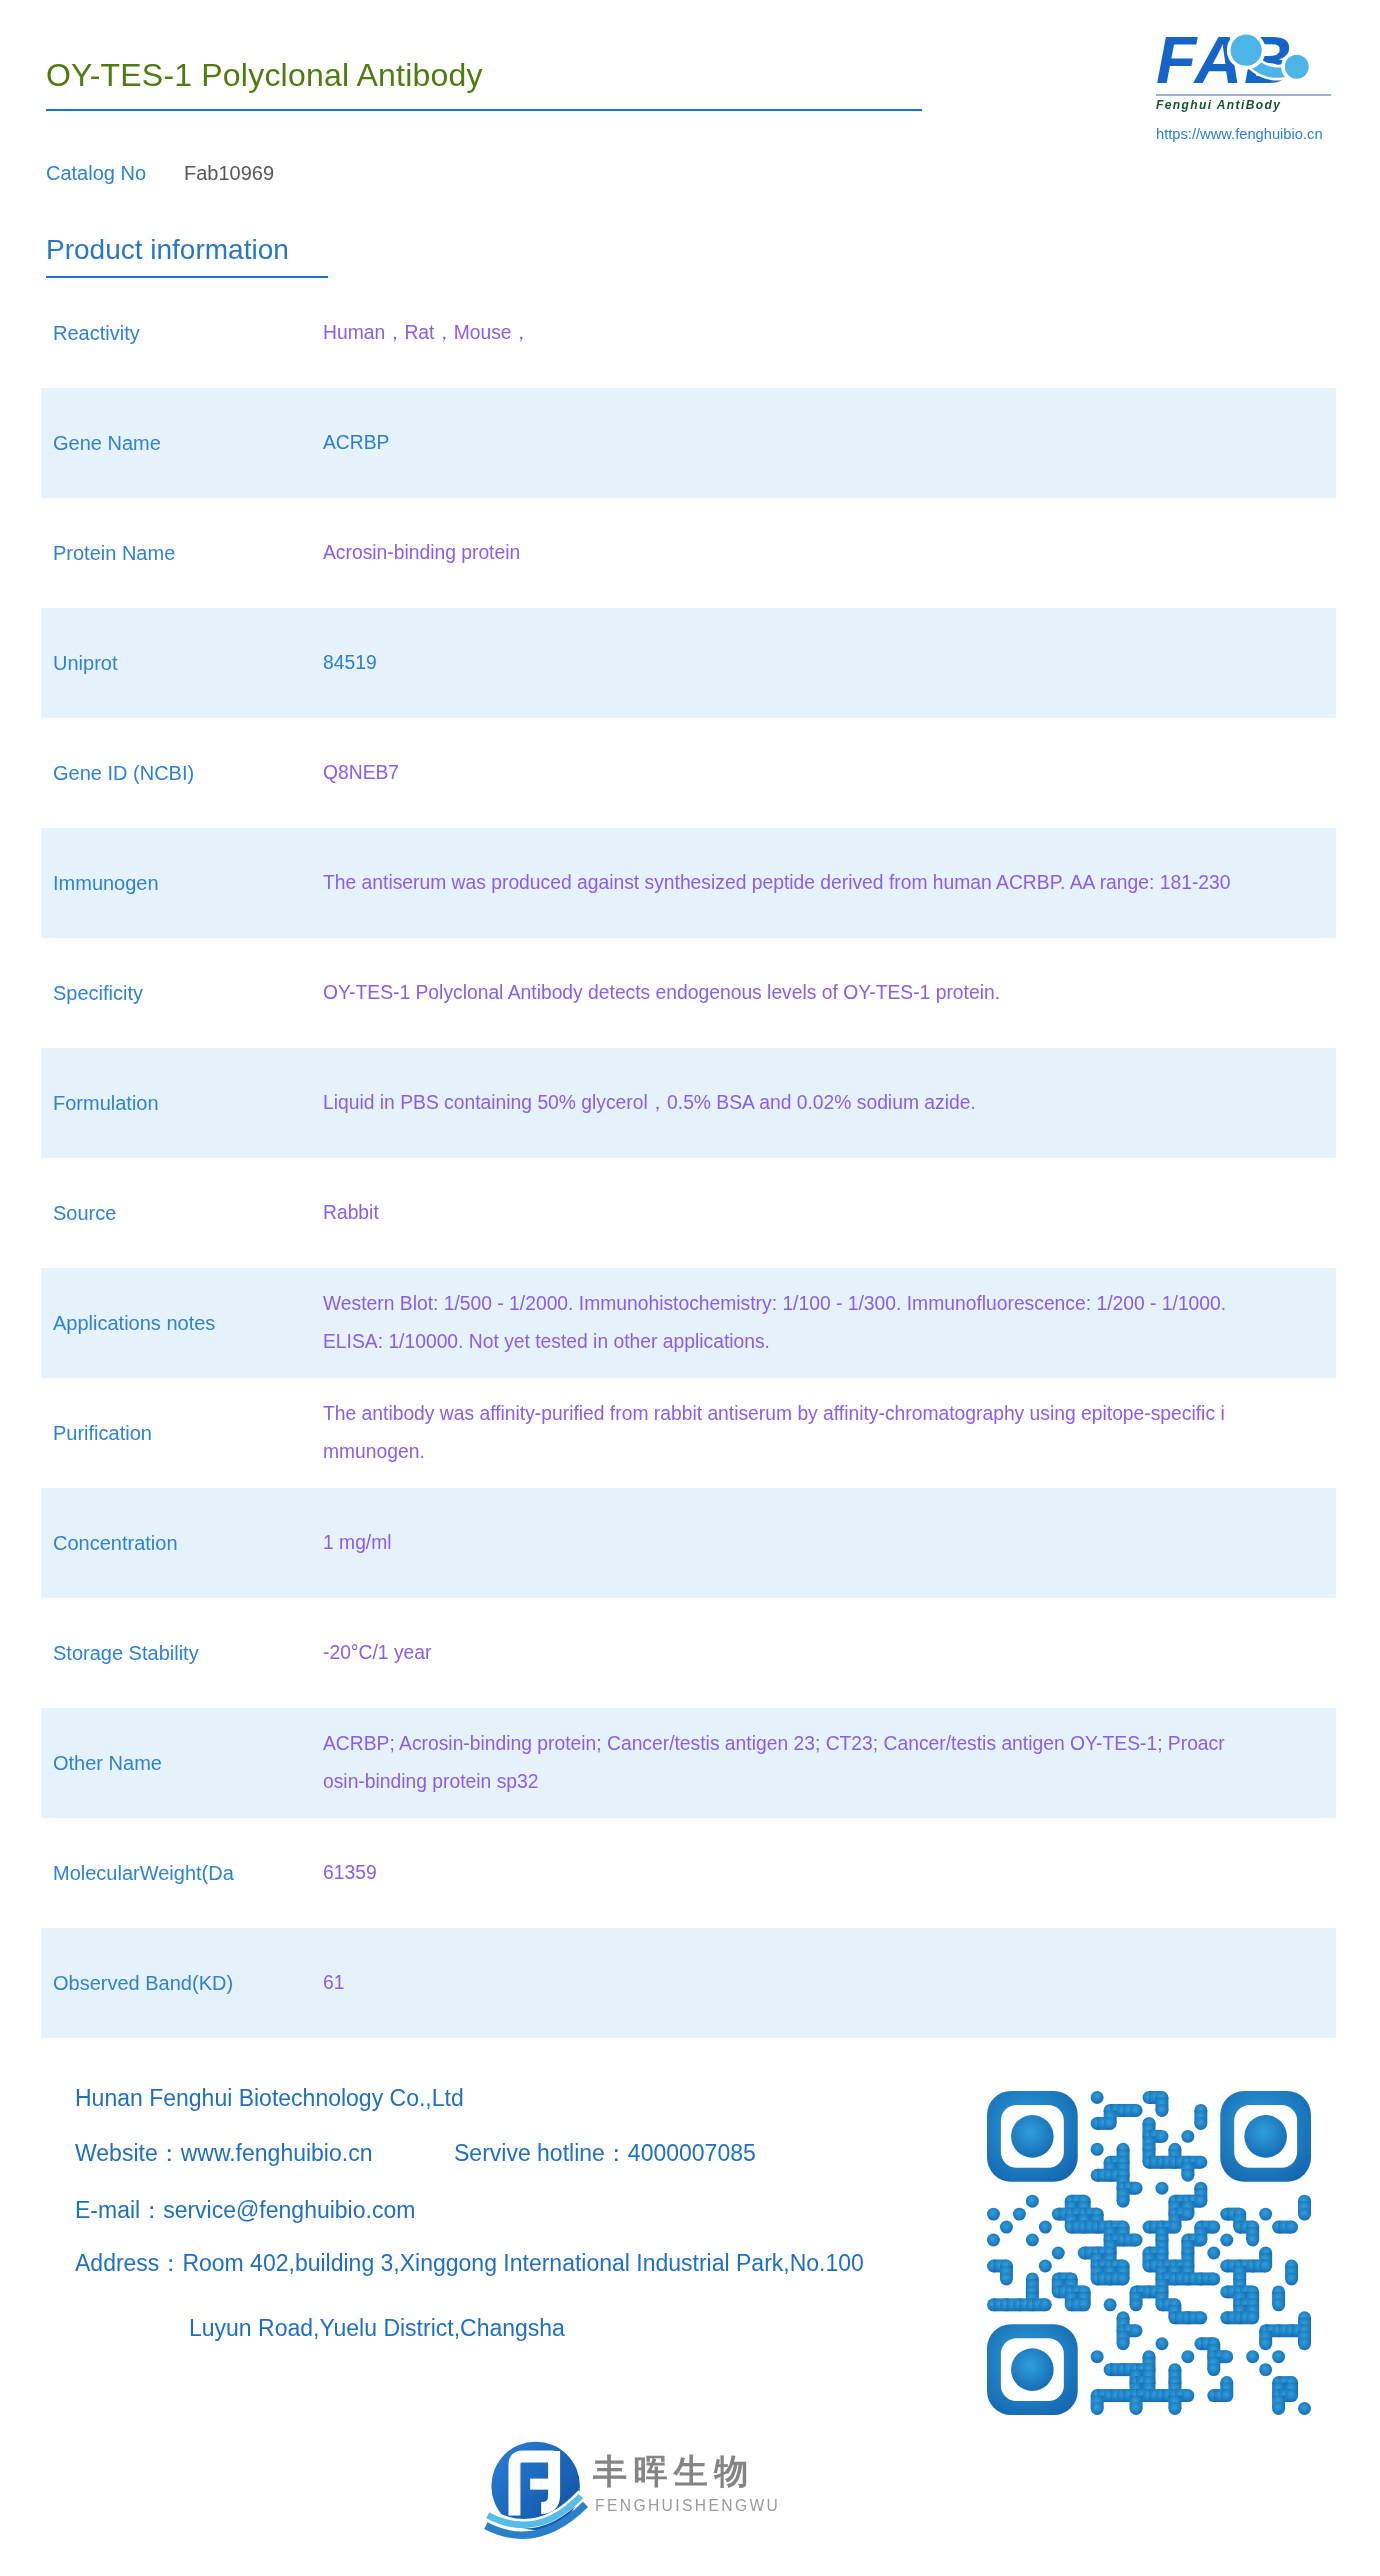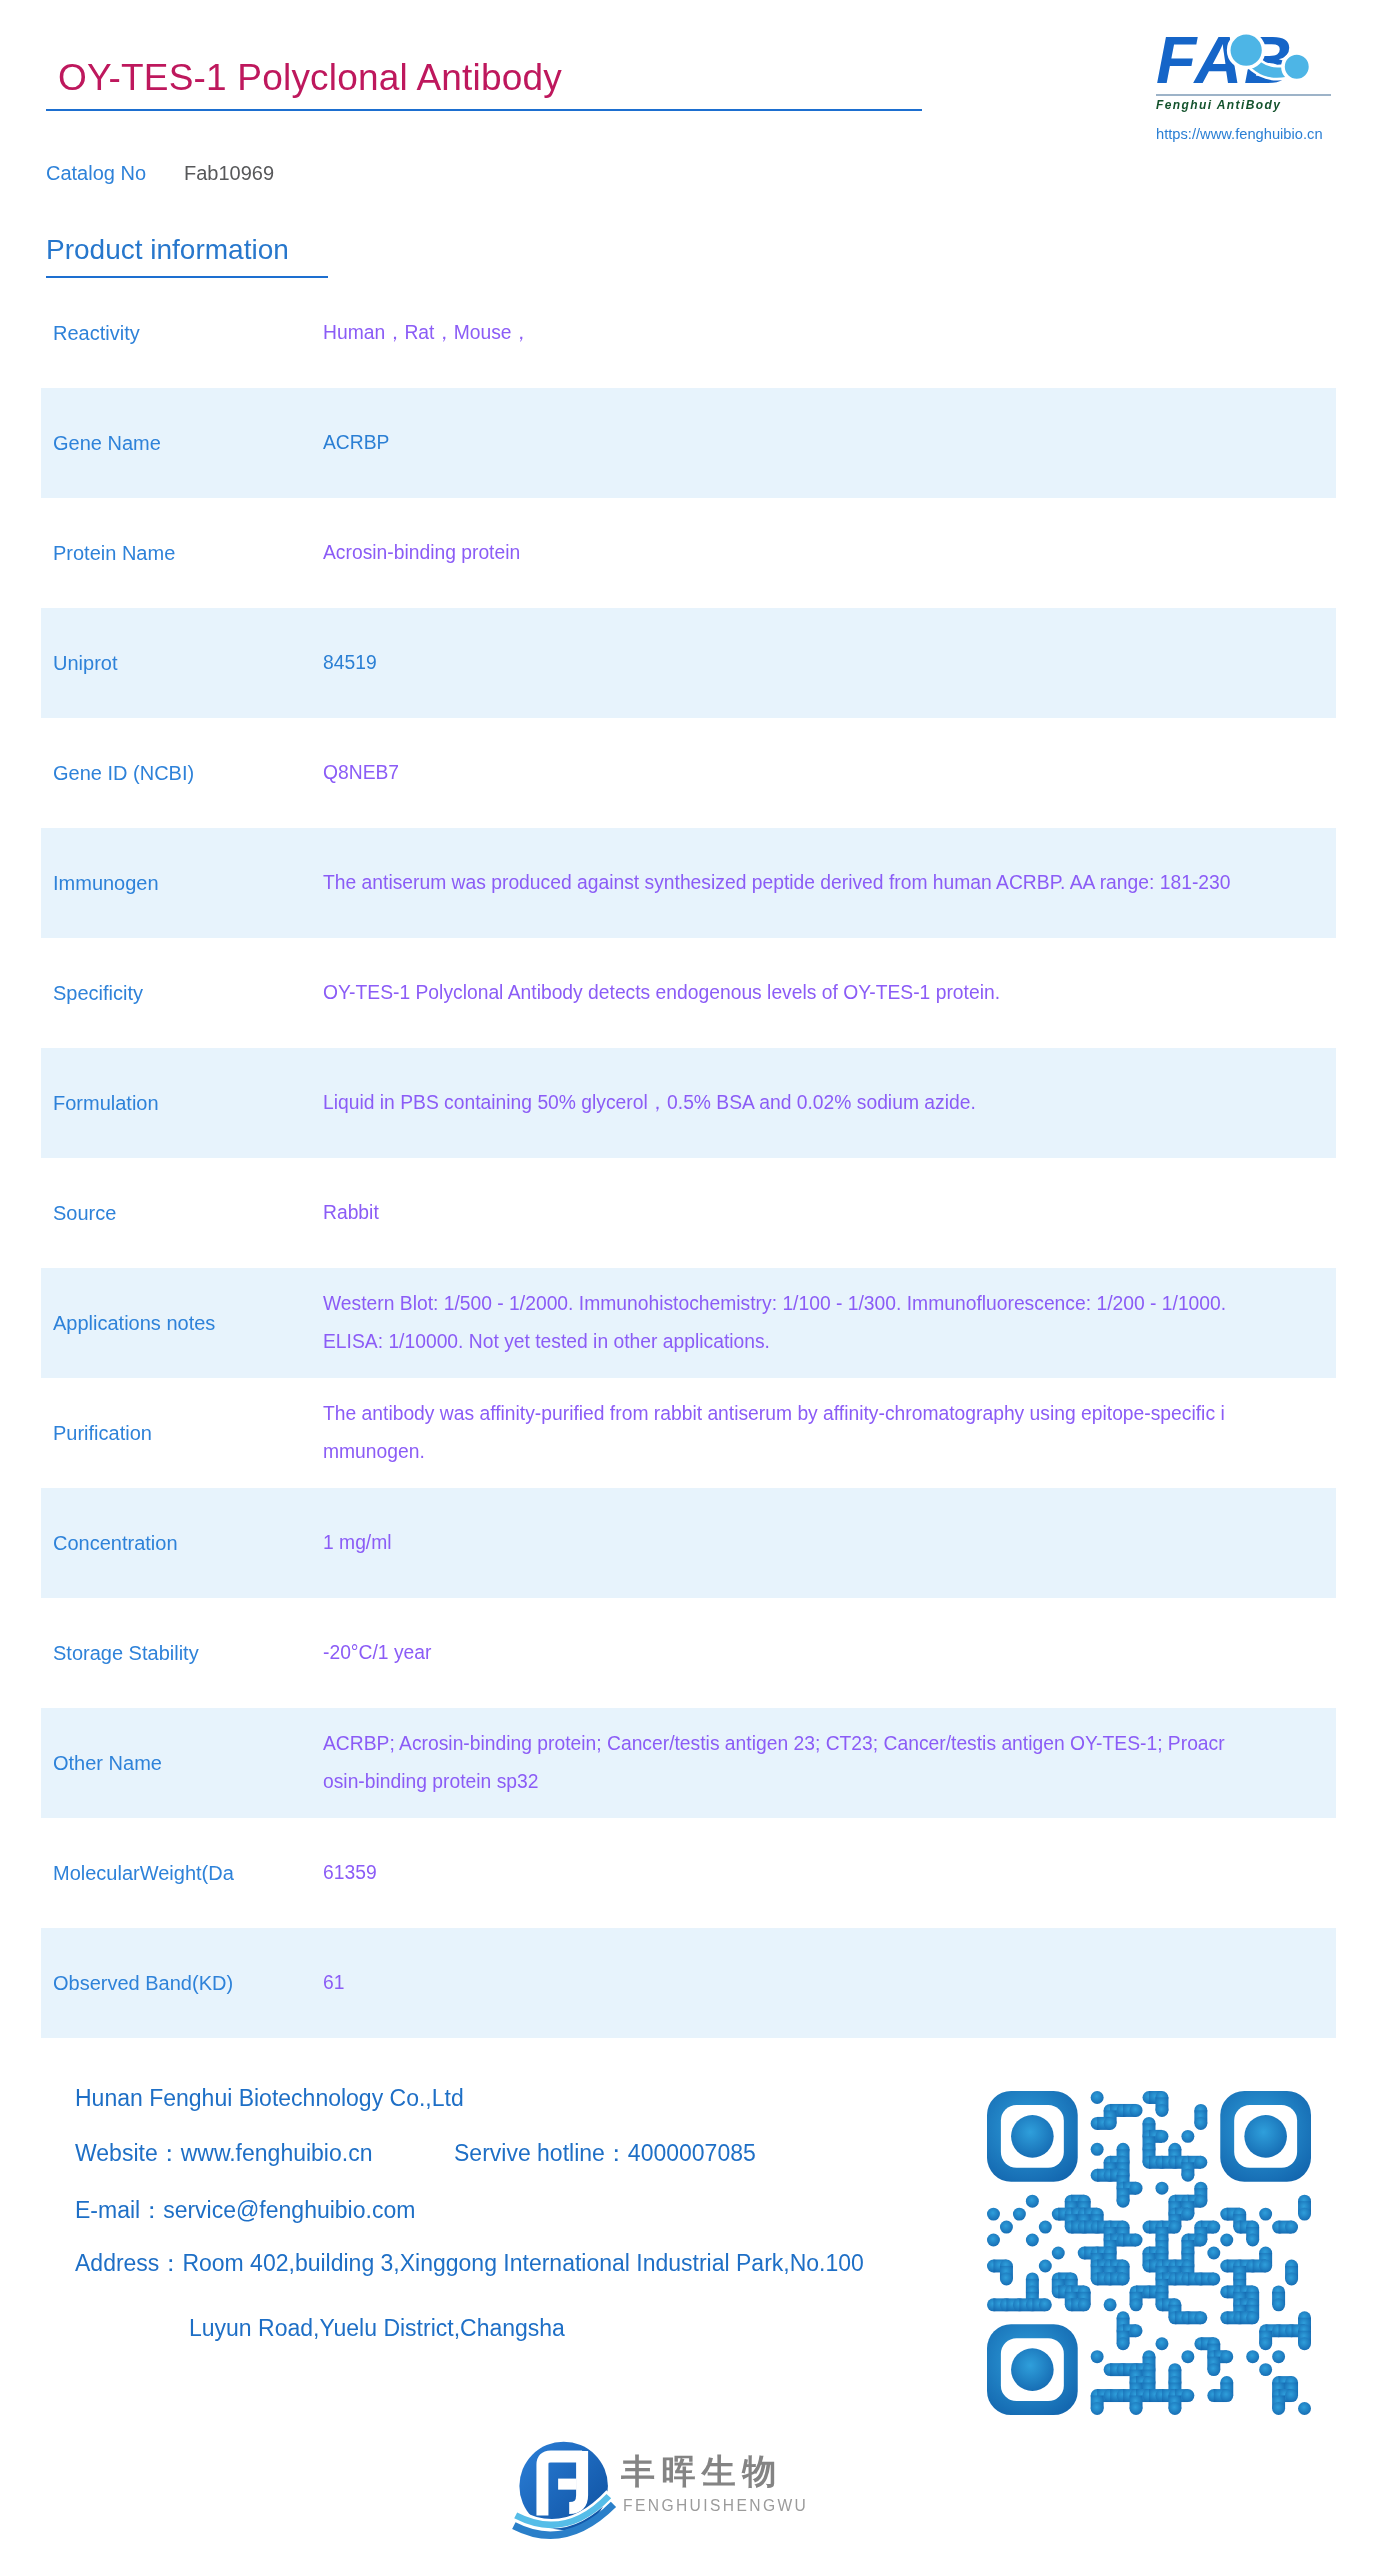--- a/index.html
+++ b/index.html
@@ -2,22 +2,22 @@
 <html style="font-size:14.7px"><head>
 <meta charset="utf-8">
 <style>
   html,body{margin:0;padding:0;background:#ffffff;}
   .page{
     position:relative;width:1380px;height:2576px;background:#ffffff;
     font-family:"Liberation Sans","DejaVu Sans",sans-serif;overflow:hidden;
   }
   
   .title{
-    position:absolute;left:46px;top:57px;font-size:37px;color:#be185d;
-    letter-spacing:0.2px;white-space:nowrap;margin-left:12px;
+    position:absolute;left:46px;top:57px;font-size:32px;color:#4d7c0f;
+    letter-spacing:0.2px;white-space:nowrap;
   }
   .title-rule{position:absolute;left:46px;top:109px;width:876px;height:1.8px;background:#1d6fd0;}
   .catalog{position:absolute;left:46px;top:162px;font-size:20px;white-space:nowrap;}
   .catalog .c-label{color:#2e82d9;}
   .catalog .c-value{position:absolute;left:138px;top:0;color:#57585a;}
   
   .fab-logo{position:absolute;left:1156px;top:28px;width:184px;}
   .fab-text{
     font-size:66px;font-weight:bold;font-style:italic;color:#1565c8;
     letter-spacing:1.8px;line-height:64px;white-space:nowrap;
@@ -49,21 +49,21 @@
   
   .f-line{position:absolute;left:75px;color:#1e6fc6;font-size:23px;white-space:nowrap;}
   .f-company{top:2085px;}
   .f-website{top:2138px;}
   .f-hotline{position:absolute;left:379px;top:0;white-space:nowrap;}
   .f-email{top:2195px;}
   .f-address{top:2248px;}
   .f-address2{top:2315px;left:189px;}
   .qr{position:absolute;left:987px;top:2091px;width:324px;height:324px;}
   
-  .brand{position:absolute;left:512px;top:2438px;width:368px;height:110px;}
+  .brand{position:absolute;left:484px;top:2438px;width:368px;height:110px;}
   .brand-mark{position:absolute;left:0;top:0;width:107px;height:107px;}
   .brand-cn{
     position:absolute;left:109px;top:11px;font-size:34px;color:#848484;
     letter-spacing:6.4px;white-space:nowrap;font-weight:bold;
   }
   .brand-en{
     position:absolute;left:111px;top:59px;font-size:15.6px;color:#9b9b9b;
     letter-spacing:2.4px;white-space:nowrap;
   }
 </style>

